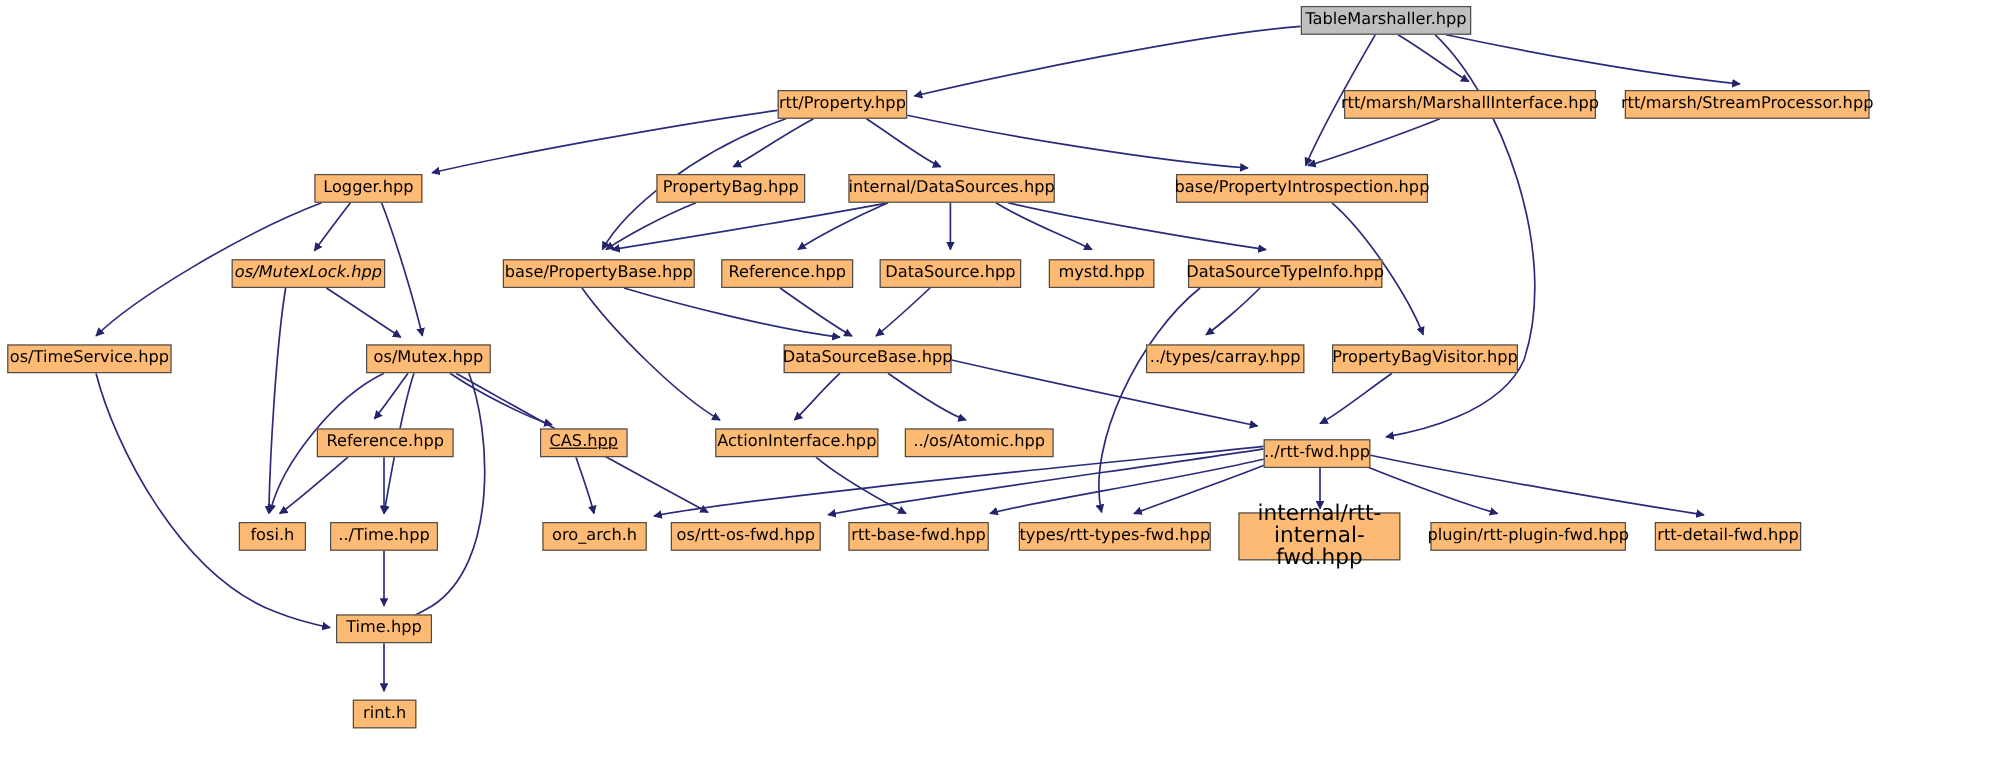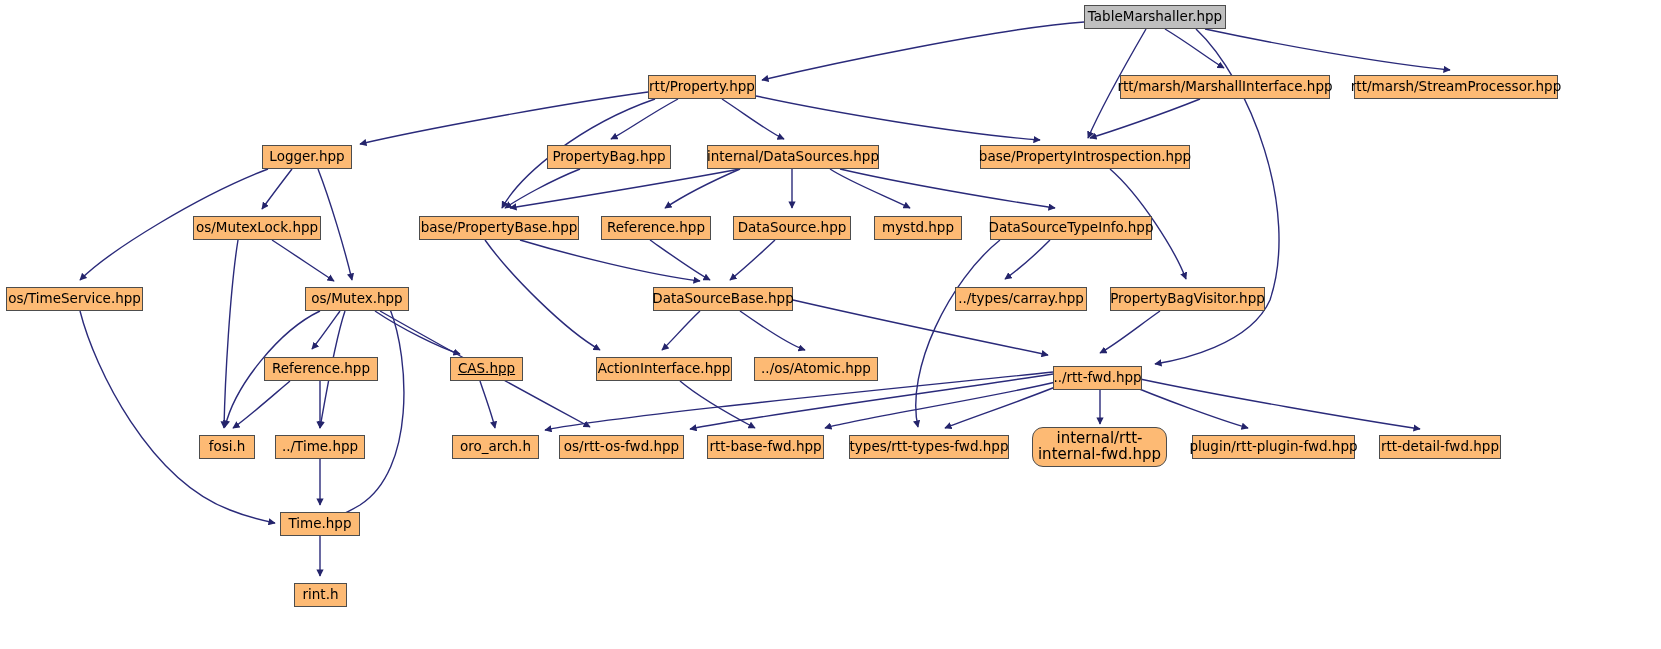--- a/index.html
+++ b/index.html
@@ -26,21 +26,21 @@
     justify-content:center;
     text-align:center;
     white-space:nowrap;
     z-index:5;
     padding:0 4px;
   }
   .node.highlight{
     background:#bfbfbf;
     border-color:#4d4d4d;
   }
-  .node.multiline{white-space:normal;line-height:1.05;font-size:15px;border-radius:11px;}
+  .node.multiline{white-space:normal;line-height:1.05;font-size:18px;}
 </style>
 </head>
 <body>
 
 <div id="graph">
   <svg id="edges" xmlns="http://www.w3.org/2000/svg">
     <defs>
       <marker id="arrow" viewBox="0 0 10 10" refX="9" refY="5" markerWidth="5.2" markerHeight="5.2" orient="auto-start-reverse">
         <path d="M 0 0 L 10 5 L 0 10 z" fill="#24246b"></path>
       </marker>
@@ -103,21 +103,21 @@
   </svg>
   <div id="node-layer">
       <div class="node highlight" style="left: 1084px; top: 5px; width: 142px; height: 24px;">TableMarshaller.hpp</div>
       <div class="node" style="left: 1120px; top: 75px; width: 210px; height: 24px;">rtt/marsh/MarshallInterface.hpp</div>
       <div class="node" style="left: 1354px; top: 75px; width: 204px; height: 24px;">rtt/marsh/StreamProcessor.hpp</div>
       <div class="node" style="left: 648px; top: 75px; width: 108px; height: 24px;">rtt/Property.hpp</div>
       <div class="node" style="left: 262px; top: 145px; width: 90px; height: 24px;">Logger.hpp</div>
       <div class="node" style="left: 547px; top: 145px; width: 124px; height: 24px;">PropertyBag.hpp</div>
       <div class="node" style="left: 707px; top: 145px; width: 172px; height: 24px; text-align: right;">internal/DataSources.hpp</div>
       <div class="node" style="left: 980px; top: 145px; width: 210px; height: 24px;">base/PropertyIntrospection.hpp</div>
-      <div class="node" style="left: 193px; top: 216px; width: 128px; height: 24px;">os/MutexLock.hpp</div>
+      <div class="node" style="left: 193px; top: 216px; width: 128px; height: 24px; font-style: italic;">os/MutexLock.hpp</div>
       <div class="node" style="left: 419px; top: 216px; width: 160px; height: 24px;">base/PropertyBase.hpp</div>
       <div class="node" style="left: 601px; top: 216px; width: 110px; height: 24px;">Reference.hpp</div>
       <div class="node" style="left: 733px; top: 216px; width: 118px; height: 24px;">DataSource.hpp</div>
       <div class="node" style="left: 874px; top: 216px; width: 88px; height: 24px;">mystd.hpp</div>
       <div class="node" style="left: 990px; top: 216px; width: 162px; height: 24px;">DataSourceTypeInfo.hpp</div>
       <div class="node" style="left: 6px; top: 287px; width: 137px; height: 24px;">os/TimeService.hpp</div>
       <div class="node" style="left: 305px; top: 287px; width: 104px; height: 24px;">os/Mutex.hpp</div>
       <div class="node" style="left: 653px; top: 287px; width: 140px; height: 24px;">DataSourceBase.hpp</div>
       <div class="node" style="left: 955px; top: 287px; width: 132px; height: 24px;">../types/carray.hpp</div>
       <div class="node" style="left: 1110px; top: 287px; width: 155px; height: 24px;">PropertyBagVisitor.hpp</div>

